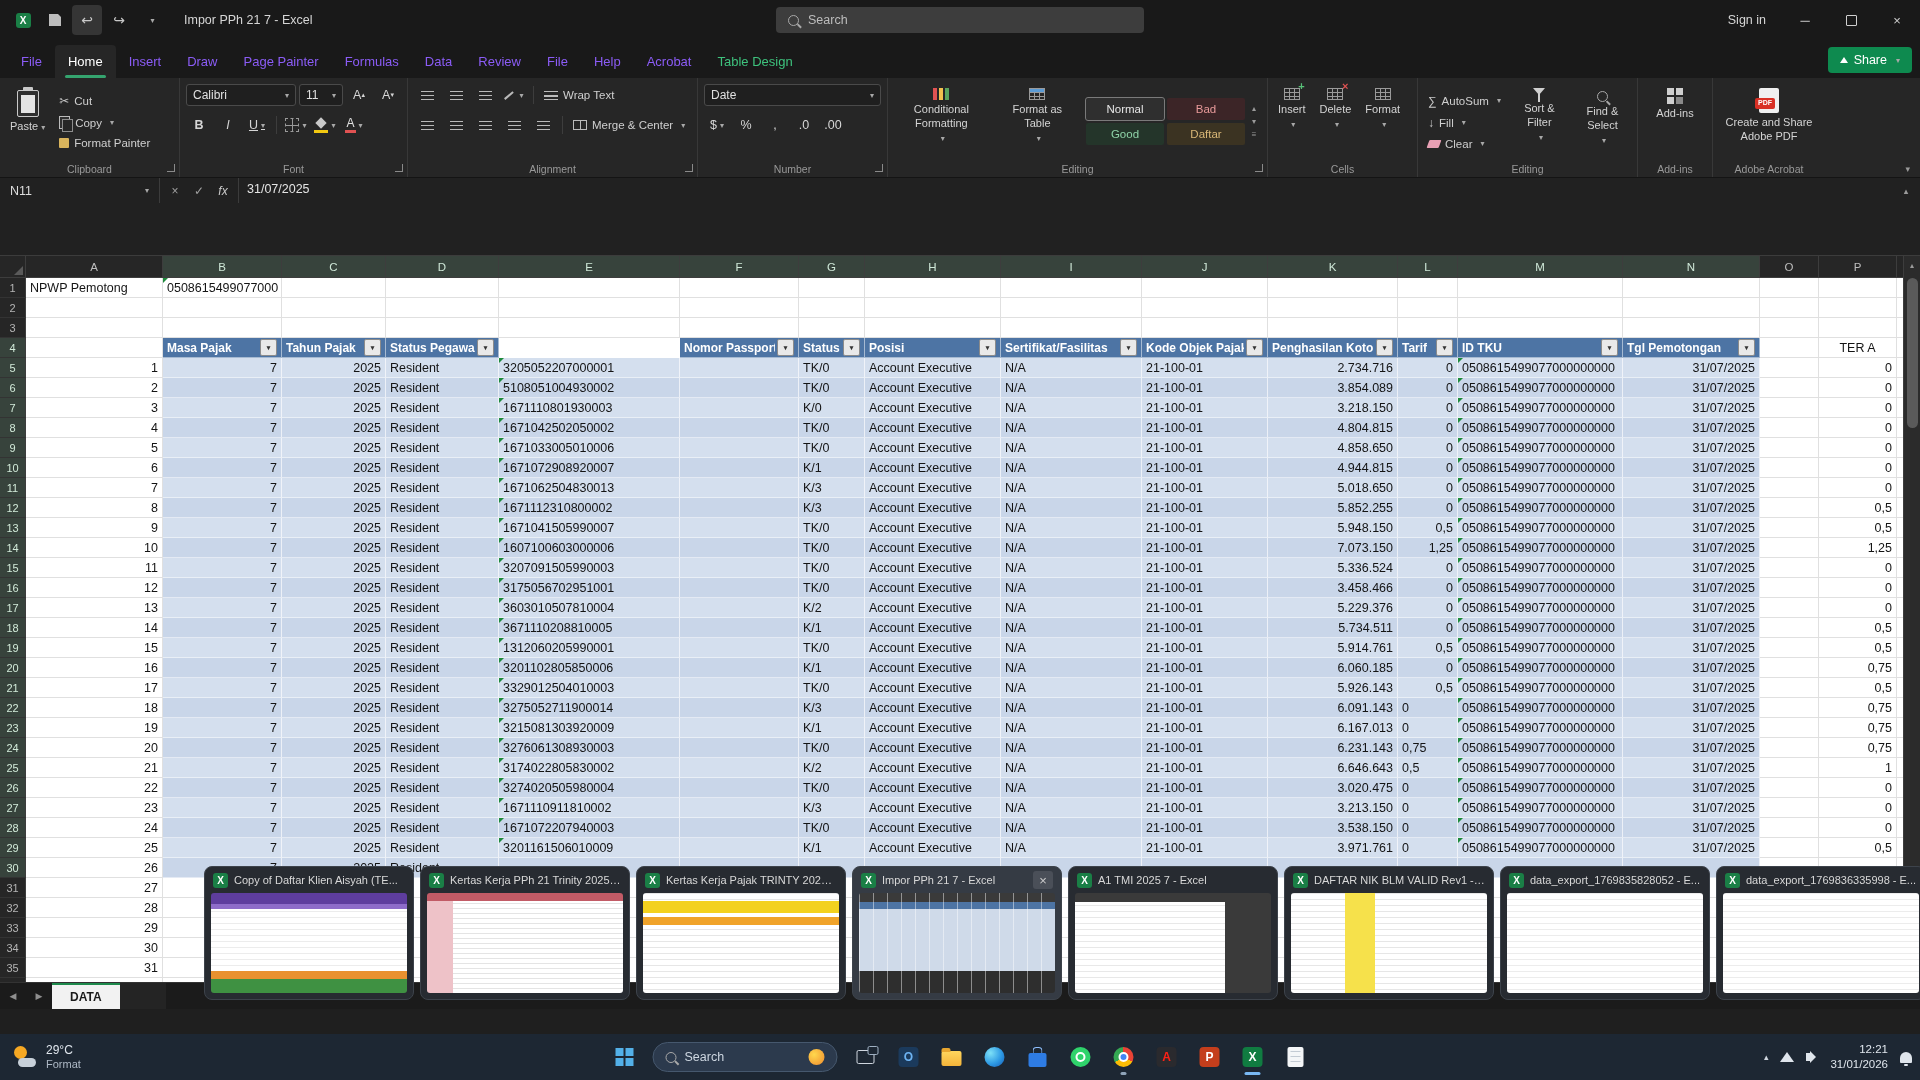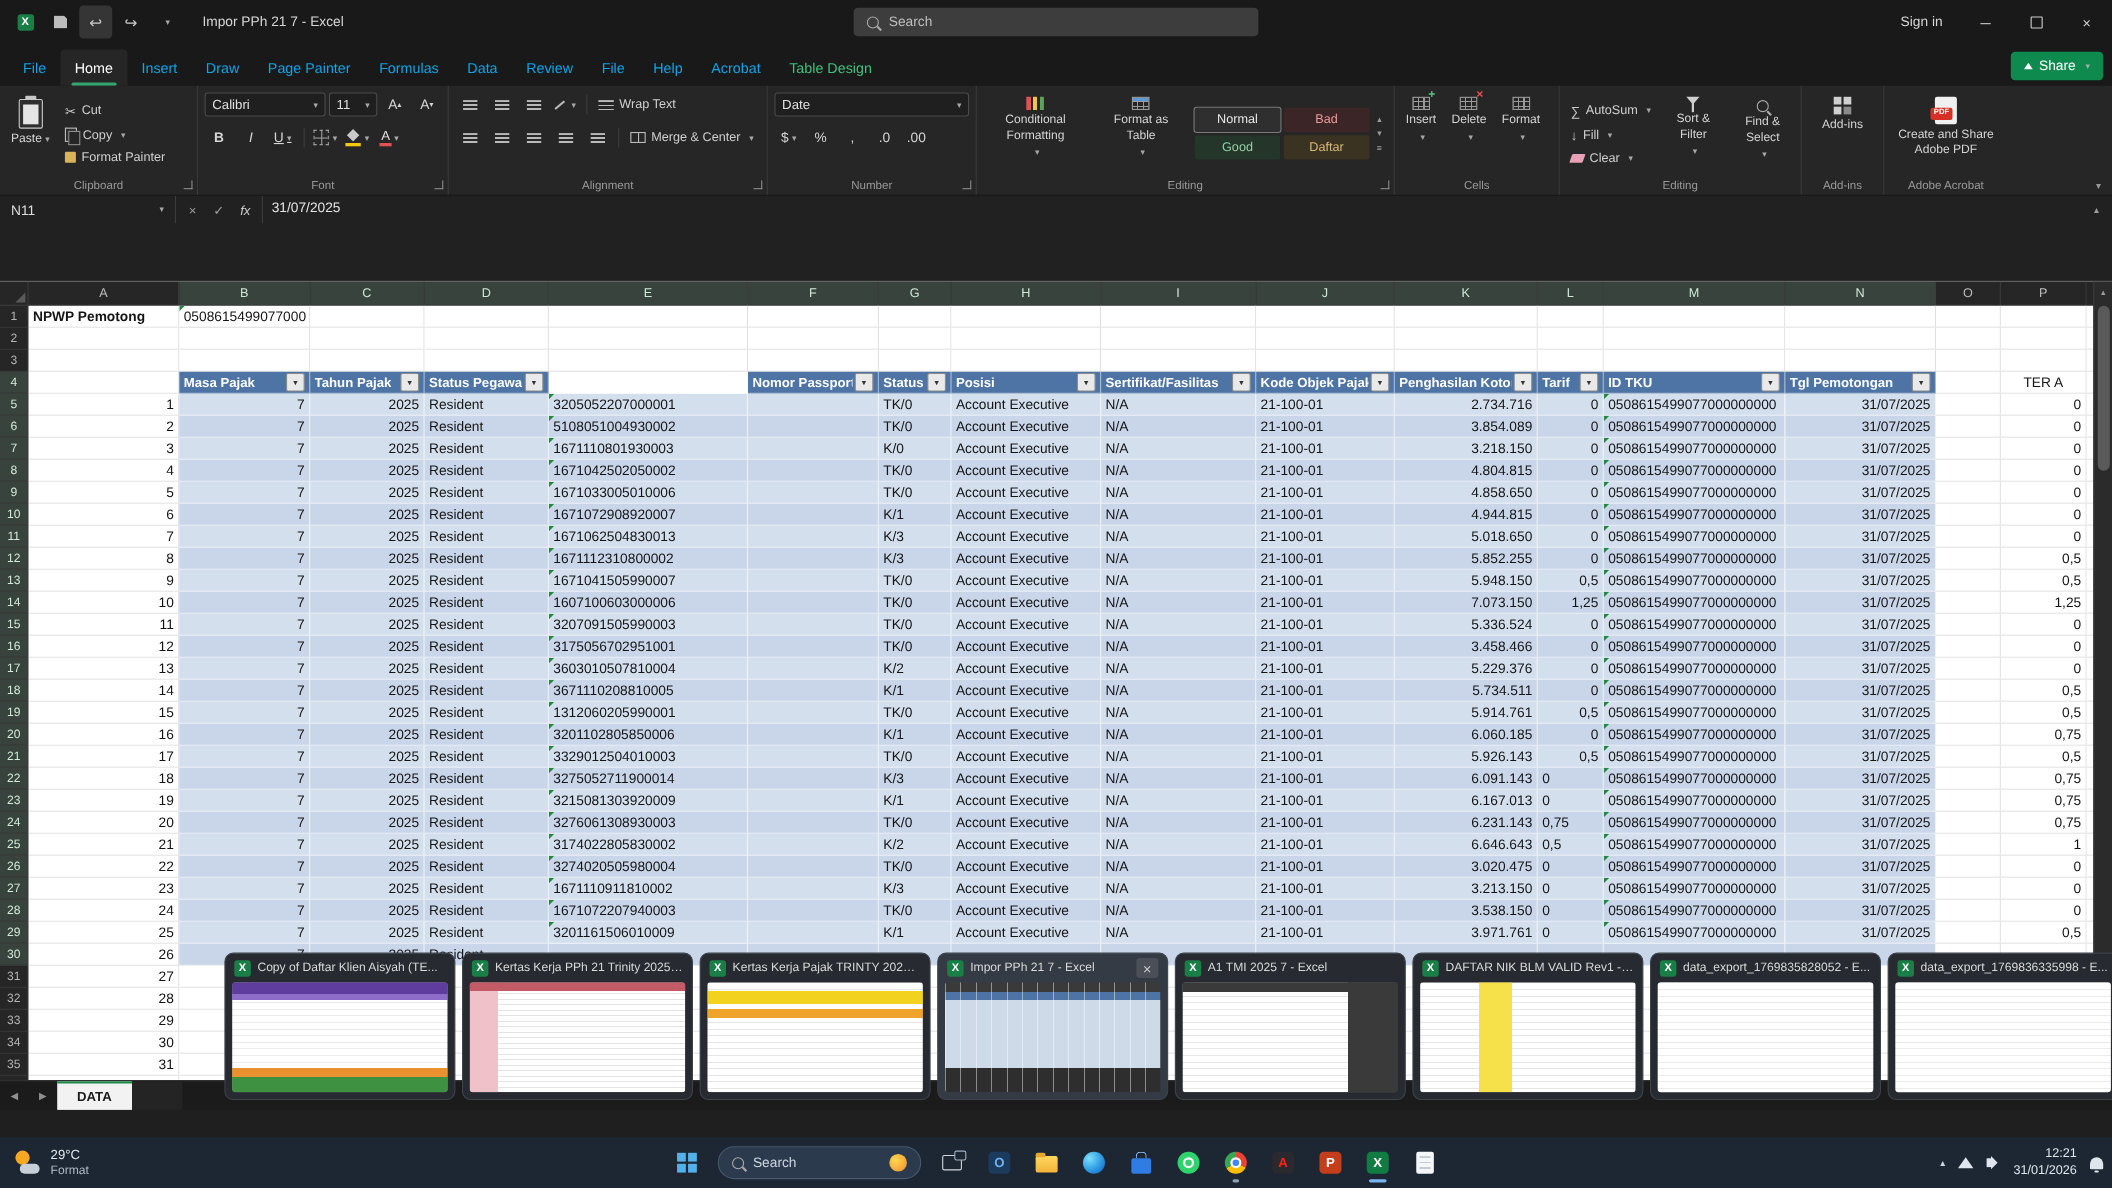--- a/index.html
+++ b/index.html
@@ -17,21 +17,21 @@
   .tb-right{position:absolute;right:0;top:0;height:40px;display:flex;align-items:center;}
   .signin{padding:0 16px;color:#d6d6d6;}
   .wbtn{width:46px;height:40px;display:flex;align-items:center;justify-content:center;font-size:13px;color:#cfcfcf;}
   .restore-ic{width:9px;height:9px;border:1px solid #cfcfcf;border-radius:1px;}
   .mag{width:9px;height:9px;border:1.5px solid #a9a9a9;border-radius:50%;position:relative;display:inline-block;flex:none;}
   .mag::after{content:"";position:absolute;width:5px;height:1.5px;background:#a9a9a9;transform:rotate(45deg);right:-4px;bottom:-2px;}
 
   
   .menubar{position:absolute;top:40px;left:0;right:0;height:38px;background:#191919;display:flex;align-items:flex-end;padding:0 8px;box-sizing:border-box;}
   .mtabs{display:flex;align-items:flex-end;height:100%;}
-  .mtab{padding:9px 13px;font-size:13px;color:#0ea5e9;position:relative;white-space:nowrap;}
+  .mtab{padding:9px 13px;font-size:13px;color:#8b5cf6;position:relative;white-space:nowrap;}
   .mtab.active{color:#fff;background:#262626;border-radius:4px 4px 0 0;}
   .mtab.active::after{content:"";position:absolute;left:10px;right:10px;bottom:0;height:3px;background:#35a46f;border-radius:2px;}
   .mtab.contextual{color:#3ec27d;}
   .share-btn{margin-left:auto;margin-bottom:5px;background:#0e8a4f;color:#fff;border-radius:4px;height:26px;display:flex;align-items:center;gap:6px;padding:0 12px;font-size:12.5px;}
   .share-ic{width:0;height:0;border-left:4px solid transparent;border-right:4px solid transparent;border-bottom:6px solid #fff;}
 
   
   .ribbon{position:absolute;top:78px;left:0;right:0;height:100px;background:#262626;border-bottom:1px solid #141414;display:flex;box-sizing:border-box;}
   .rgroup{position:relative;border-right:1px solid #383838;box-sizing:border-box;padding:6px 6px 18px;display:flex;flex:none;}
   .glabel{position:absolute;bottom:2px;left:0;right:0;text-align:center;font-size:10.5px;color:#999;}
@@ -518,21 +518,21 @@
         <div class="ch chsel" style="width: 60px;">L</div>
         <div class="ch chsel" style="width: 165px;">M</div>
         <div class="ch chsel" style="width: 137px;">N</div>
         <div class="ch" style="width: 59px;">O</div>
         <div class="ch" style="width: 78px;">P</div>
         <div class="ch chfill"></div>
       </div>
     <div>
         <div class="srow">
           <div class="rh">1</div>
-          <div class="cell cw" style="width: 137px; font-weight: bold;">NPWP Pemotong</div>
+          <div class="cell cw" style="width: 137px;">NPWP Pemotong</div>
           <div class="cell cw tri" style="width: 119px;">0508615499077000</div>
           <div class="cell cw" style="width: 104px;"></div>
           <div class="cell cw" style="width: 113px;"></div>
           <div class="cell cw" style="width: 181px;"></div>
           <div class="cell cw" style="width: 119px;"></div>
           <div class="cell cw" style="width: 66px;"></div>
           <div class="cell cw" style="width: 136px;"></div>
           <div class="cell cw" style="width: 141px;"></div>
           <div class="cell cw" style="width: 126px;"></div>
           <div class="cell cw" style="width: 130px;"></div>

